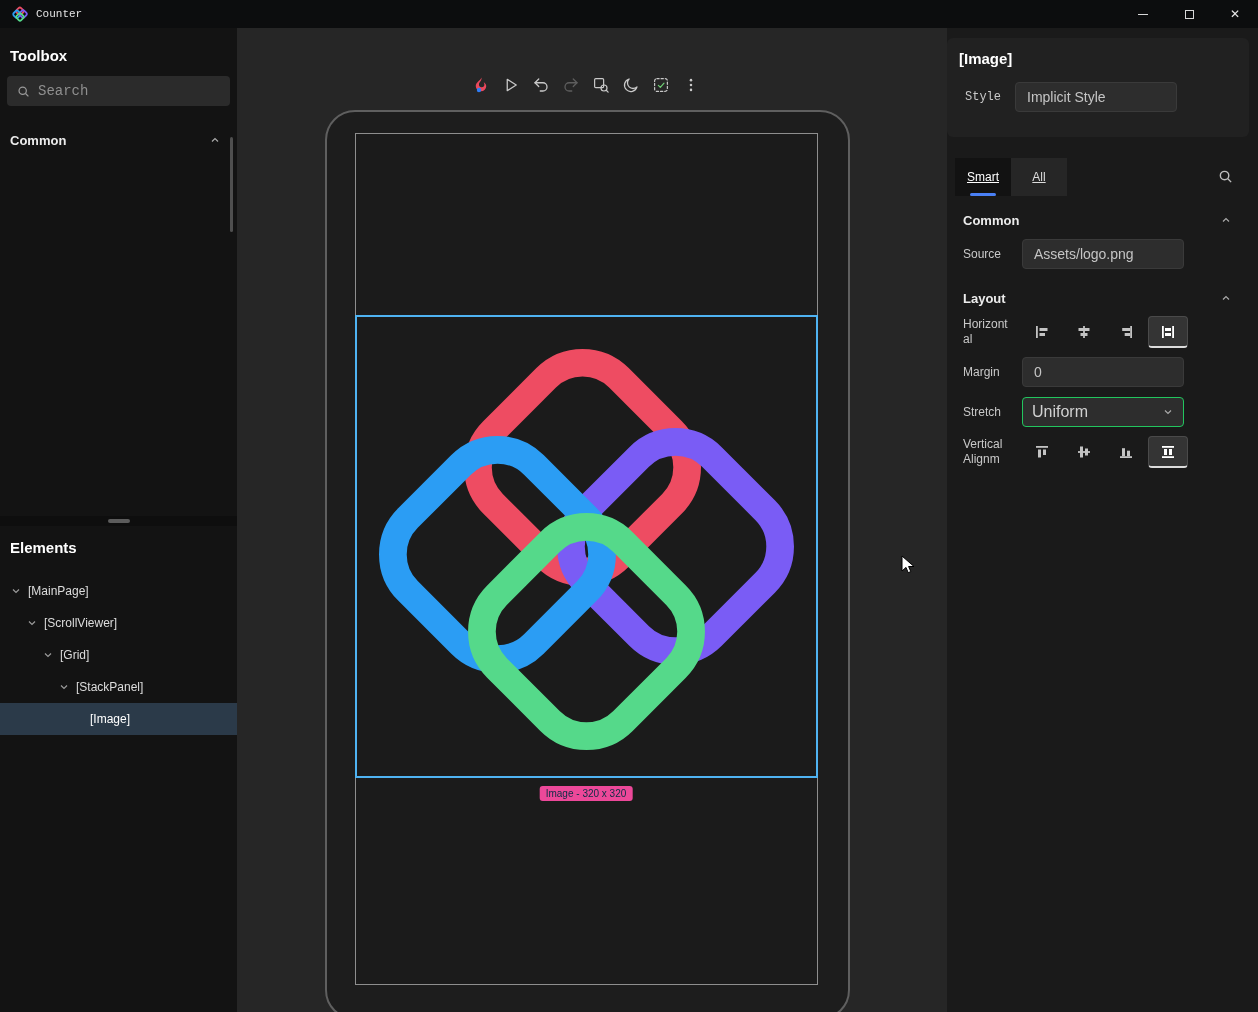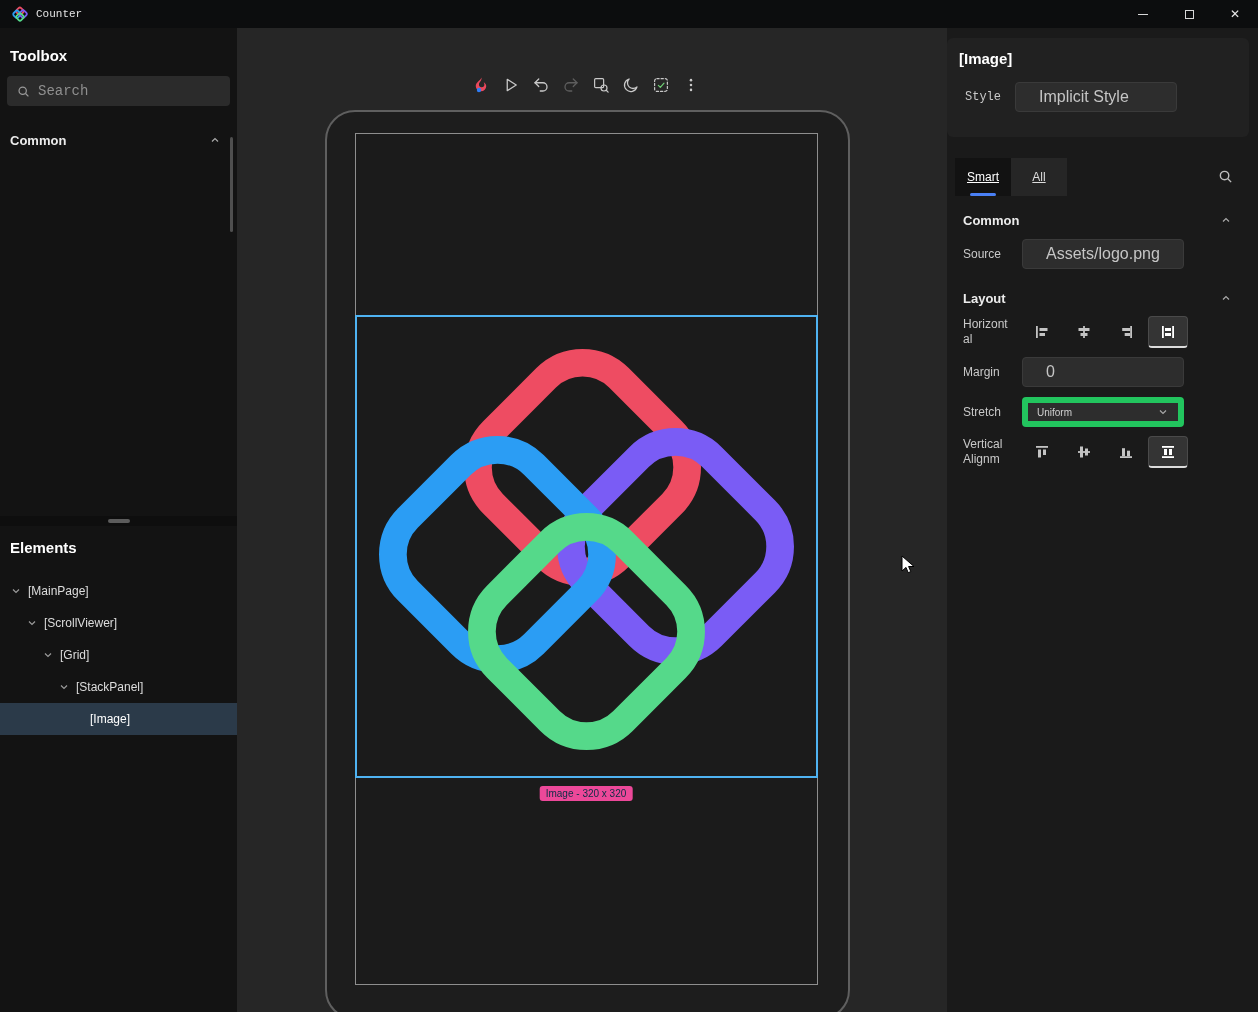--- a/index.html
+++ b/index.html
@@ -71,21 +71,21 @@
 
   
   .right-panel { position:absolute; left:947px; top:28px; width:311px; height:984px;
                  background:#1a1a1a; }
   .head-card { margin:10px 9px 0 0; height:99px; background:#212121; border-radius:6px;
                padding:12px 12px 0 12px; }
   .head-card h2 { font-size:15px; font-weight:bold; color:#ffffff; }
   .style-row { display:flex; align-items:center; margin-top:15px; }
   .style-row label { width:50px; margin-left:6px; font-size:12px; color:#c9c9c9;font-family:Liberation Mono, monospace; }
   .text-input { height:30px; background:#2d2d2d; border:1px solid #3a3a3a; border-radius:4px;
-                color:#c5c5c5; font-size:16px; padding:0 23px; width:162px;
+                color:#c5c5c5; font-size:14px; padding:0 11px; width:162px;
                 font-family:"Liberation Sans",sans-serif; outline:none; }
   .tabs { position:relative; margin-top:21px; height:38px; display:flex; padding-left:8px; }
   .tab { width:56px; display:flex; align-items:center; justify-content:center;
          font-size:12px; color:#dddddd; position:relative; cursor:default;text-decoration:underline; }
   .tab.active { background:#121212; color:#ffffff; }
   .tab.active::after { content:""; position:absolute; bottom:0; left:50%; transform:translateX(-50%);
                        width:26px; height:3px; border-radius:2px; background:#4a80f5; }
   .tab.inactive { background:#262626; }
   .tabs .search-icon-btn { position:absolute; right:22px; top:9px; width:22px; height:22px;
                            border:none; background:transparent; color:#bdbdbd; }
@@ -95,23 +95,23 @@
   .chev { width:12px; height:12px; color:#a9a9a9; }
   .prow { min-height:40px; display:flex; align-items:center; padding-left:16px; }
   .prow > label { width:46px; margin-right:13px; font-size:12px; color:#c9c9c9;
                   line-height:1.25; word-wrap:break-word; overflow-wrap:break-word; }
   .align-group { display:flex; gap:2px; }
   .align-btn { width:40px; height:32px; border:none; background:transparent; border-radius:4px;
                display:flex; align-items:center; justify-content:center; color:#c3c3c3; cursor:default; }
   .align-btn svg { width:16px; height:16px; fill:currentColor; }
   .align-btn.selected { background:#343434; border:1px solid #4a4a4a; border-bottom:2px solid #dcdcdc;
                         color:#ffffff; }
-  .select-box { width:162px; height:30px; background:#2d2d2d; border:6px solid #22c55e;
+  .select-box { width:162px; height:30px; background:#2d2d2d; border:1px solid #22c55e;
                 border-radius:4px; display:flex; align-items:center; justify-content:space-between;
-                padding:0 9px; font-size:10px; color:#d0d0d0; cursor:default; }
+                padding:0 9px; font-size:16px; color:#d0d0d0; cursor:default; }
 </style>
 </head>
 <body>
 
 <div class="titlebar">
   <span class="app-icon">
     <svg viewBox="0 0 464 464" fill="none" stroke-width="52">
       <rect x="138" y="62" width="180" height="180" rx="52" transform="rotate(45 228 152)" stroke="#ee4c62"></rect>
       <rect x="52" y="150" width="180" height="180" rx="52" transform="rotate(45 142 240)" stroke="#2b9df4"></rect>
       <rect x="232" y="142" width="180" height="180" rx="52" transform="rotate(45 322 232)" stroke="#7a5cf5"></rect>

